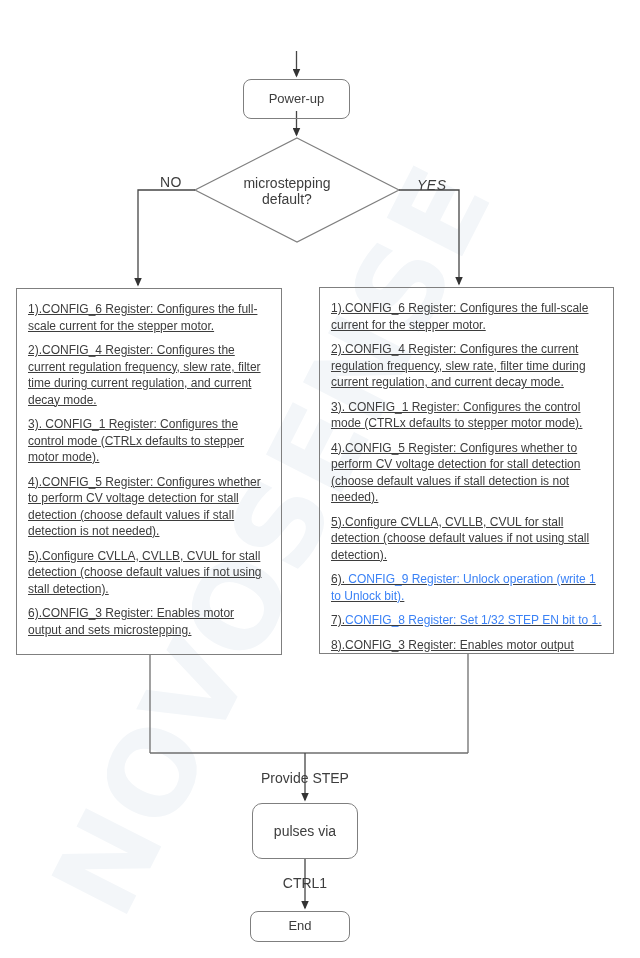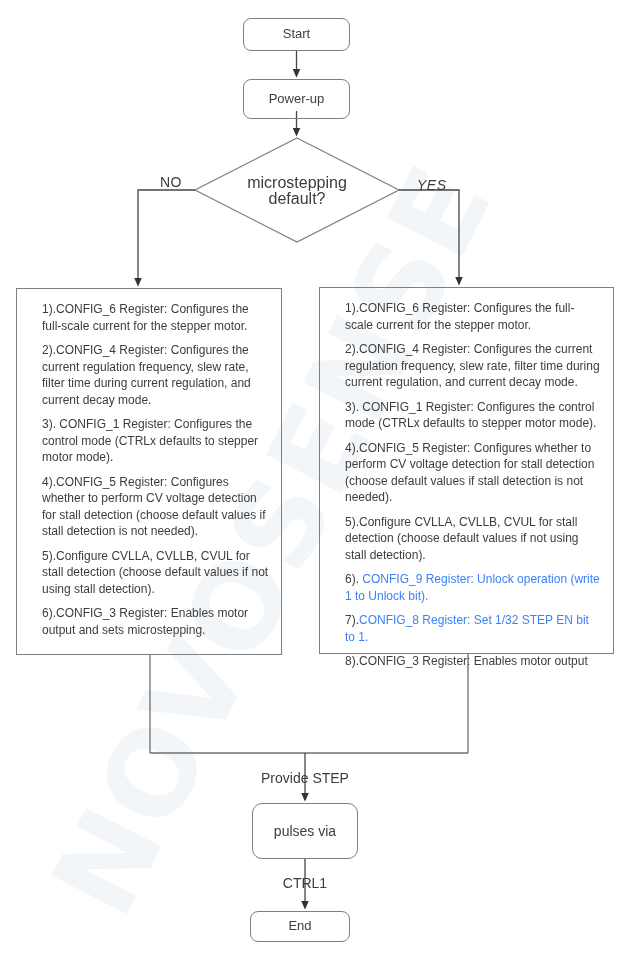--- a/index.html
+++ b/index.html
@@ -27,33 +27,33 @@
     position:absolute; z-index:2; box-sizing:border-box;
     border:1.2px solid #7f7f7f; border-radius:8px;
     display:flex; flex-direction:column; align-items:center; justify-content:center;
     text-align:center; font-size:13px; line-height:16.5px; background:transparent;
   }
   .node-start    { left:243px; top:18px;  width:107px; height:33px; }
   .node-powerup  { left:243px; top:79px;  width:107px; height:40px; }
   .node-provide  { left:252px; top:803px; width:106px; height:56px; font-size:14px; border-radius:10px;gap:36px; }
   .node-end      { left:250px; top:911px; width:100px; height:31px; }
   .decision-text {
-    position:absolute; z-index:2; left:217px; top:175px; width:160px;
-    text-align:center; font-size:16px; line-height:16px;
+    position:absolute; z-index:2; left:207px; top:175px; width:160px;
+    text-align:center; font-size:14px; line-height:16px;
   }
   .branch-label {
     position:absolute; z-index:2; font-size:14px; letter-spacing:0.5px;
   }
   .label-no  { left:160px; top:174px; }
   .label-yes { left:417px; top:177px;font-style:italic; }
   
   .list-box {
     position:absolute; z-index:2; box-sizing:border-box;
     border:1.2px solid #7f7f7f; background:transparent;
-    padding:12px 11px 0 25px; font-size:12px; line-height:16.5px;
+    padding:12px 11px 0 11px; font-size:12px; line-height:16.5px;text-decoration:underline;
   }
   .box-no  { left:16px;  top:288px; width:266px; height:367px; }
   .box-yes { left:319px; top:287px; width:295px; height:367px; }
   .list-box p { margin:0 0 8px 0; }
   .list-box p.hl .item-text { color:#3b82f6; }
 </style>
 </head>
 <body>
 
 <div class="canvas">
@@ -79,23 +79,20 @@
 
     <path class="connline" d="M150 655 L150 753"></path>
     <path class="connline" d="M468 654 L468 753"></path>
     <path class="connline" d="M150 753 L468 753"></path>
 
     <path class="flowline" d="M305 753 L305 800 " marker-end="url(#ah)"></path>
 
     <path class="flowline" d="M305 859 L305 908" marker-end="url(#ah)"></path>
   </svg>
 
-  <div class="node node-start">
-    <span>Start</span>
-  </div>
 
   <div class="node node-powerup">
     <span>Power-up</span>
   </div>
 
   <div class="decision-text">
     <span style="display:block">microstepping</span>
     <span style="display:block">default?</span>
   </div>
 

